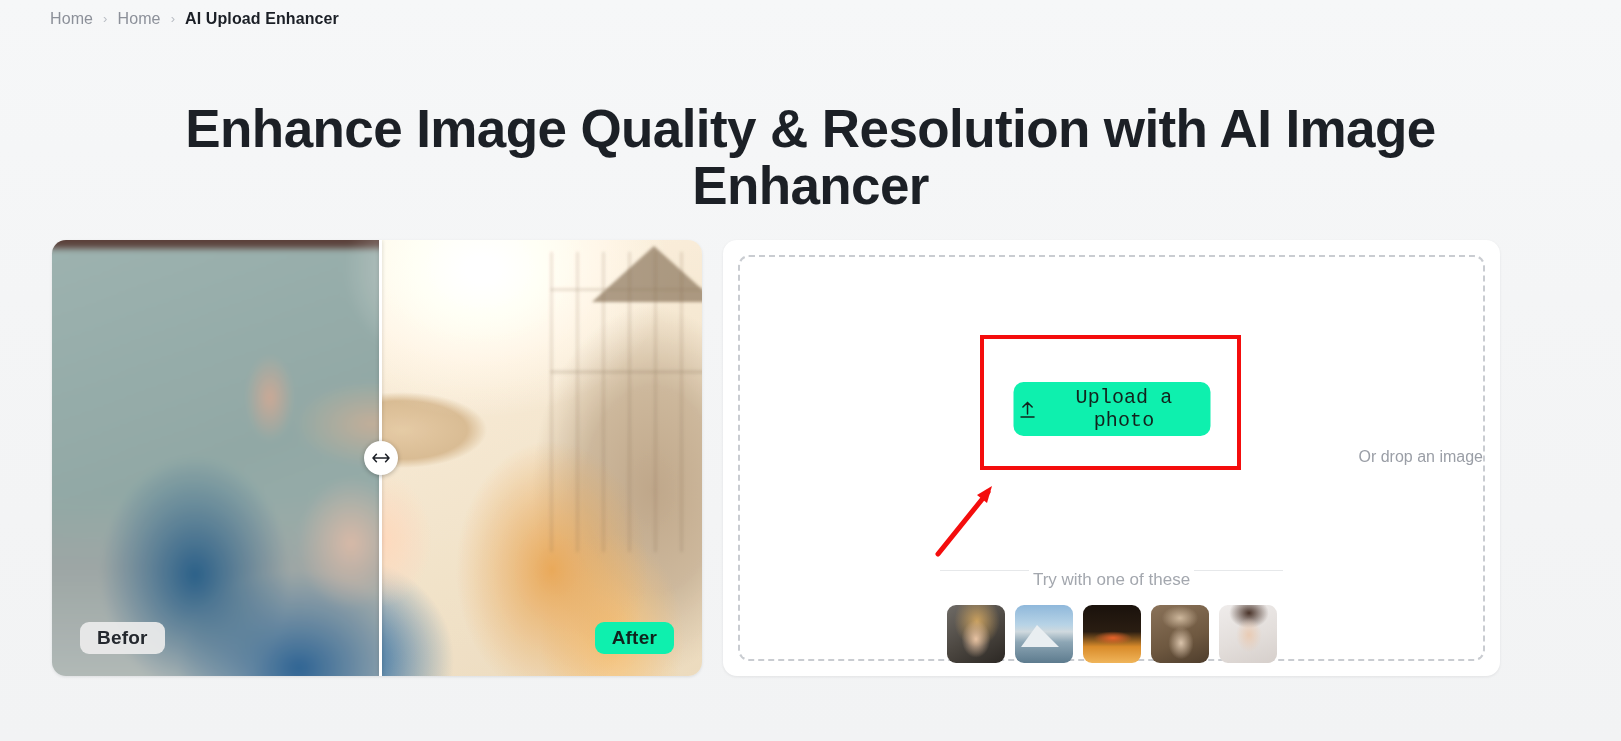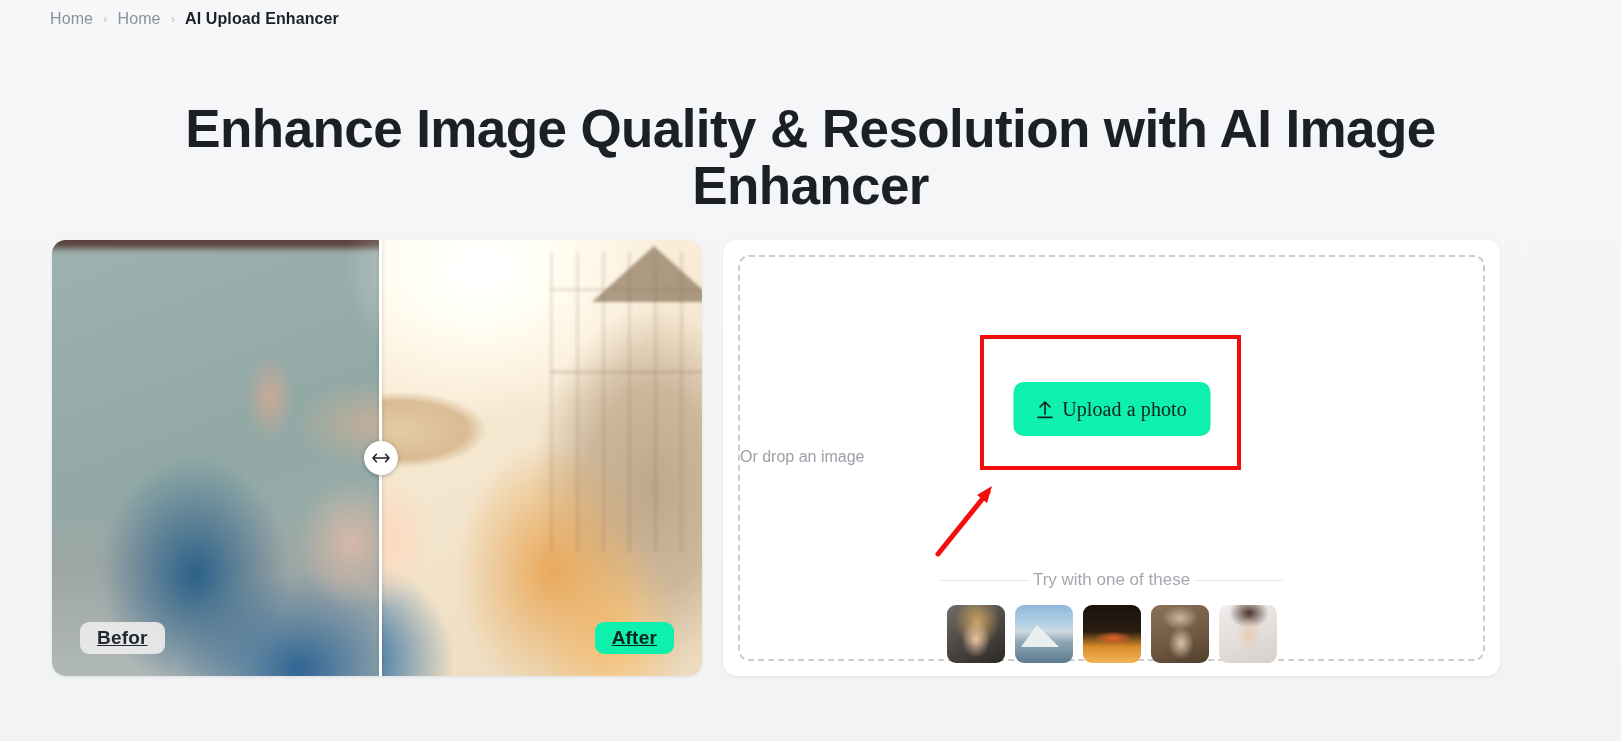--- a/index.html
+++ b/index.html
@@ -154,21 +154,20 @@
     z-index: 5;
   }
   .handle svg { display: block; }
   .badge {
     position: absolute;
     height: 32px; padding: 0 17px;
     border-radius: 9px;
     display: flex; align-items: center;
     font-size: 19px; font-weight: 700;
     letter-spacing: .2px;
-    text-decoration: underline;
   }
   .badge-before { left: 28px; bottom: 22px; background: rgba(236,236,236,.92); color: #24282e; }
   .badge-after  { right: 28px; bottom: 22px; background: #0ef0ae; color: #10231c; margin-left: 44px; }
 
   
   .upload-card {
     position: absolute;
     left: 723px; top: 240px;
     width: 777px; height: 436px;
     background: #ffffff;
@@ -182,36 +181,36 @@
     border-radius: 11px;
   }
   .upload-btn {
     position: absolute;
     left: 50%; top: 125px; transform: translateX(-50%);
     width: 197px; height: 54px;
     background: #0ef0ae;
     border: none; border-radius: 10px;
     display: flex; align-items: center; justify-content: center; gap: 9px;
     font-size: 20px; color: #12231d; font-weight: 400;
-    font-family: Liberation Serif, serif;
+    font-family: Liberation Mono, monospace;
     cursor: pointer;
     letter-spacing: .1px;
   }
   .upload-btn svg { display: block; }
   .drop-hint {
     position: absolute;
     left: 0; right: 0; top: 191px;
-    text-align: left;
+    text-align: right;
     font-size: 16px;
     color: #9a9ea6;
   }
   .try-row {
     position: absolute;
     left: 0; right: 0; top: 313px;
-    display: flex; align-items: center; justify-content: center; gap: 4px;
+    display: flex; justify-content: center; gap: 4px;
     padding: 0 200px;
   }
   .try-rule { flex: 1; height: 1px; background: #e6e8ea; }
   .try-label { font-size: 17px; color: #a3a7ae; white-space: nowrap; }
   .thumbs {
     position: absolute;
     left: 0; right: 0; top: 348px;
     display: flex; justify-content: center; gap: 10px;
   }
   .thumb {

